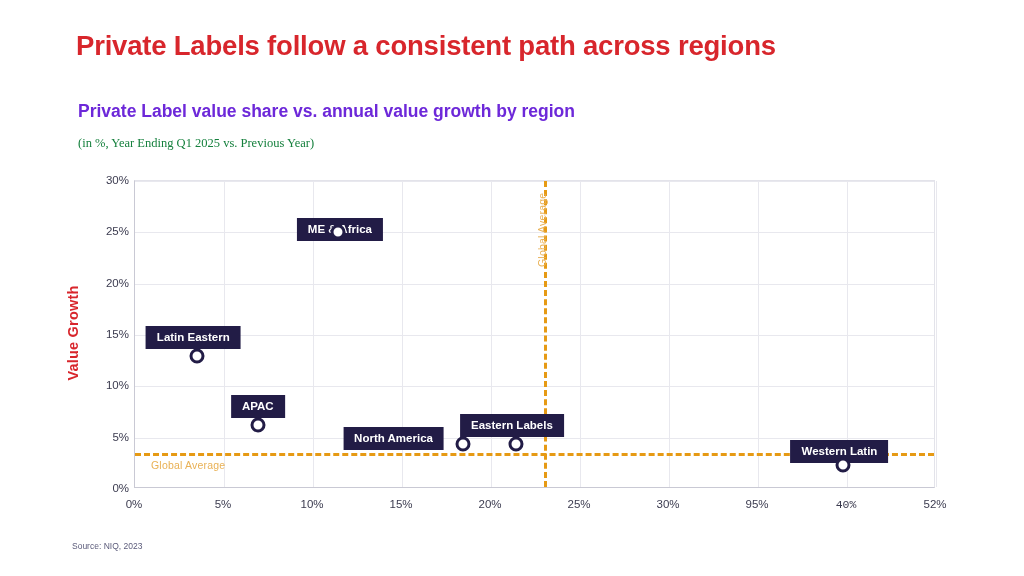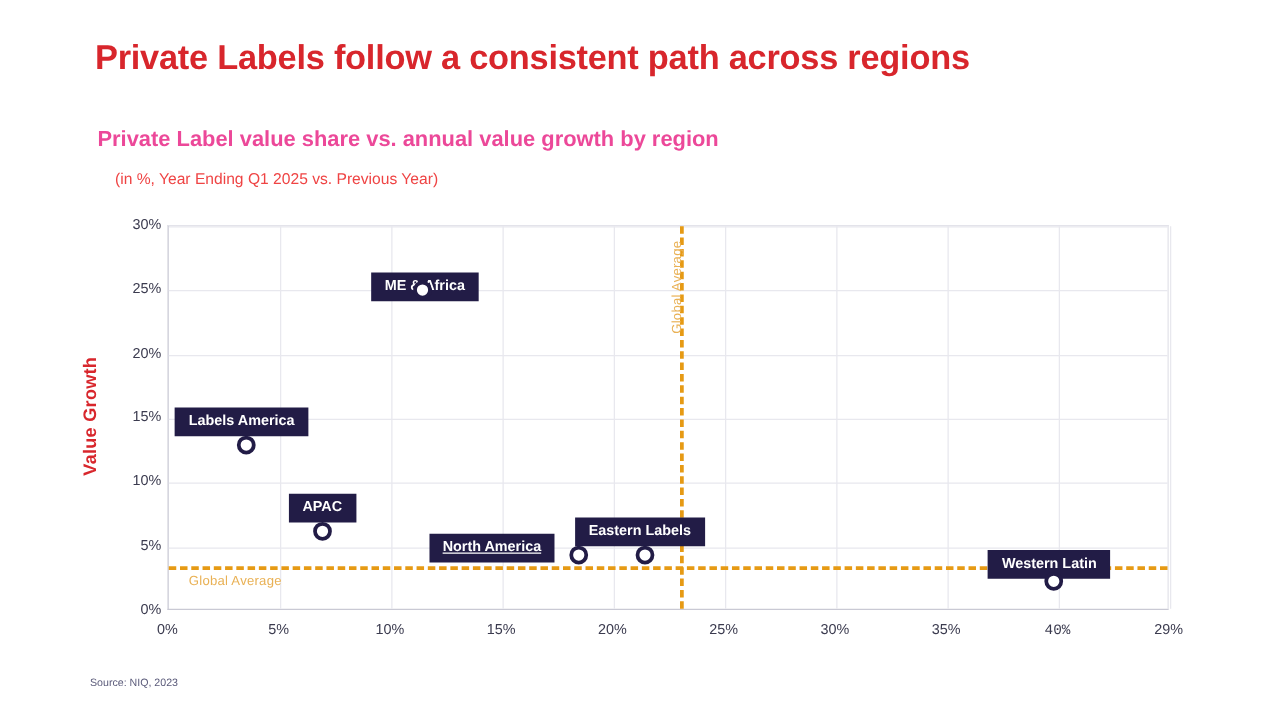--- a/index.html
+++ b/index.html
@@ -29,31 +29,32 @@
     color: #D8262C;
     letter-spacing: -0.2px;
     white-space: nowrap;
   }
   #subtitle {
     position: absolute;
     left: 78px;
     top: 101px;
     font-size: 17.5px;
     font-weight: bold;
-    color: #ec4899;
+    color: #6d28d9;
     white-space: nowrap;
   }
   #sub-note {
     position: absolute;
-    left: 92px;
+    left: 78px;
     top: 136px;
     font-size: 12.5px;
     font-weight: normal;
-    color: #ef4444;
-    white-space: nowrap;
+    color: #15803d;
+    white-space: nowrap;
+    font-family: Liberation Serif, serif;
   }
   #source-note {
     position: absolute;
     left: 72px;
     top: 541px;
     font-size: 8.5px;
     color: #5b5b7a;
     white-space: nowrap;
   }
 
@@ -219,23 +220,23 @@
         <div class="ytick" style="top: 0px;">30%</div>
       </div>
     <div id="xtick-row">
         <div class="xtick" style="left: 0px;">0%</div>
         <div class="xtick" style="left: 89px;">5%</div>
         <div class="xtick" style="left: 178px;">10%</div>
         <div class="xtick" style="left: 267px;">15%</div>
         <div class="xtick" style="left: 356px;">20%</div>
         <div class="xtick" style="left: 445px;">25%</div>
         <div class="xtick" style="left: 534px;">30%</div>
-        <div class="xtick" style="left: 623px;">35%</div>
+        <div class="xtick" style="left: 623px;">95%</div>
         <div class="xtick" style="left: 712px; font-family: Liberation Mono, monospace;">40%</div>
-        <div class="xtick" style="left: 801px;">29%</div>
+        <div class="xtick" style="left: 801px;">52%</div>
       </div>
 
     <div id="plot">
       <div id="gridlines">
           <div class="gridline-v" style="left: 89px;"></div>
           <div class="gridline-v" style="left: 178px;"></div>
           <div class="gridline-v" style="left: 267px;"></div>
           <div class="gridline-v" style="left: 356px;"></div>
           <div class="gridline-v" style="left: 445px;"></div>
           <div class="gridline-v" style="left: 534px;"></div>
@@ -249,27 +250,27 @@
           <div class="gridline-h" style="top: 51.3333px;"></div>
           <div class="gridline-h" style="top: 0px;"></div>
         </div>
       <div id="reflines">
           <div id="avg-hline" style="top: 272.067px;"></div>
           <div id="avg-hline-label" style="left: 16px; top: 278.067px;">Global Average</div>
           <div id="avg-vline" style="left: 409.4px;"></div>
           <div id="avg-vline-label" style="left: 401.4px; top: 86px;">Global Average</div>
         </div>
       <div id="points">
-          <div class="point-label" style="left: 58.3px; top: 144.533px;">Labels America</div>
+          <div class="point-label" style="left: 58.3px; top: 144.533px;">Latin Eastern</div>
           <div class="point" style="left: 62.3px; top: 174.533px;"></div>
           <div class="point-label" style="left: 204.92px; top: 37px;">ME &amp; Africa</div>
           <div class="point" style="left: 202.92px; top: 51.3333px;"></div>
           <div class="point-label" style="left: 122.82px; top: 214.347px;">APAC</div>
           <div class="point" style="left: 122.82px; top: 244.347px;"></div>
-          <div class="point-label" style="left: 258.52px; top: 245.827px; text-decoration: underline;">North America</div>
+          <div class="point-label" style="left: 258.52px; top: 245.827px;">North America</div>
           <div class="point" style="left: 327.52px; top: 262.827px;"></div>
           <div class="point-label" style="left: 376.92px; top: 232.827px;">Eastern Labels</div>
           <div class="point" style="left: 380.92px; top: 262.827px;"></div>
           <div class="point-label" style="left: 704.44px; top: 259.387px;">Western Latin</div>
           <div class="point" style="left: 708.44px; top: 284.387px;"></div>
         </div>
     </div>
   </div>
 
   <div id="source-note">Source: NIQ, 2023</div>

